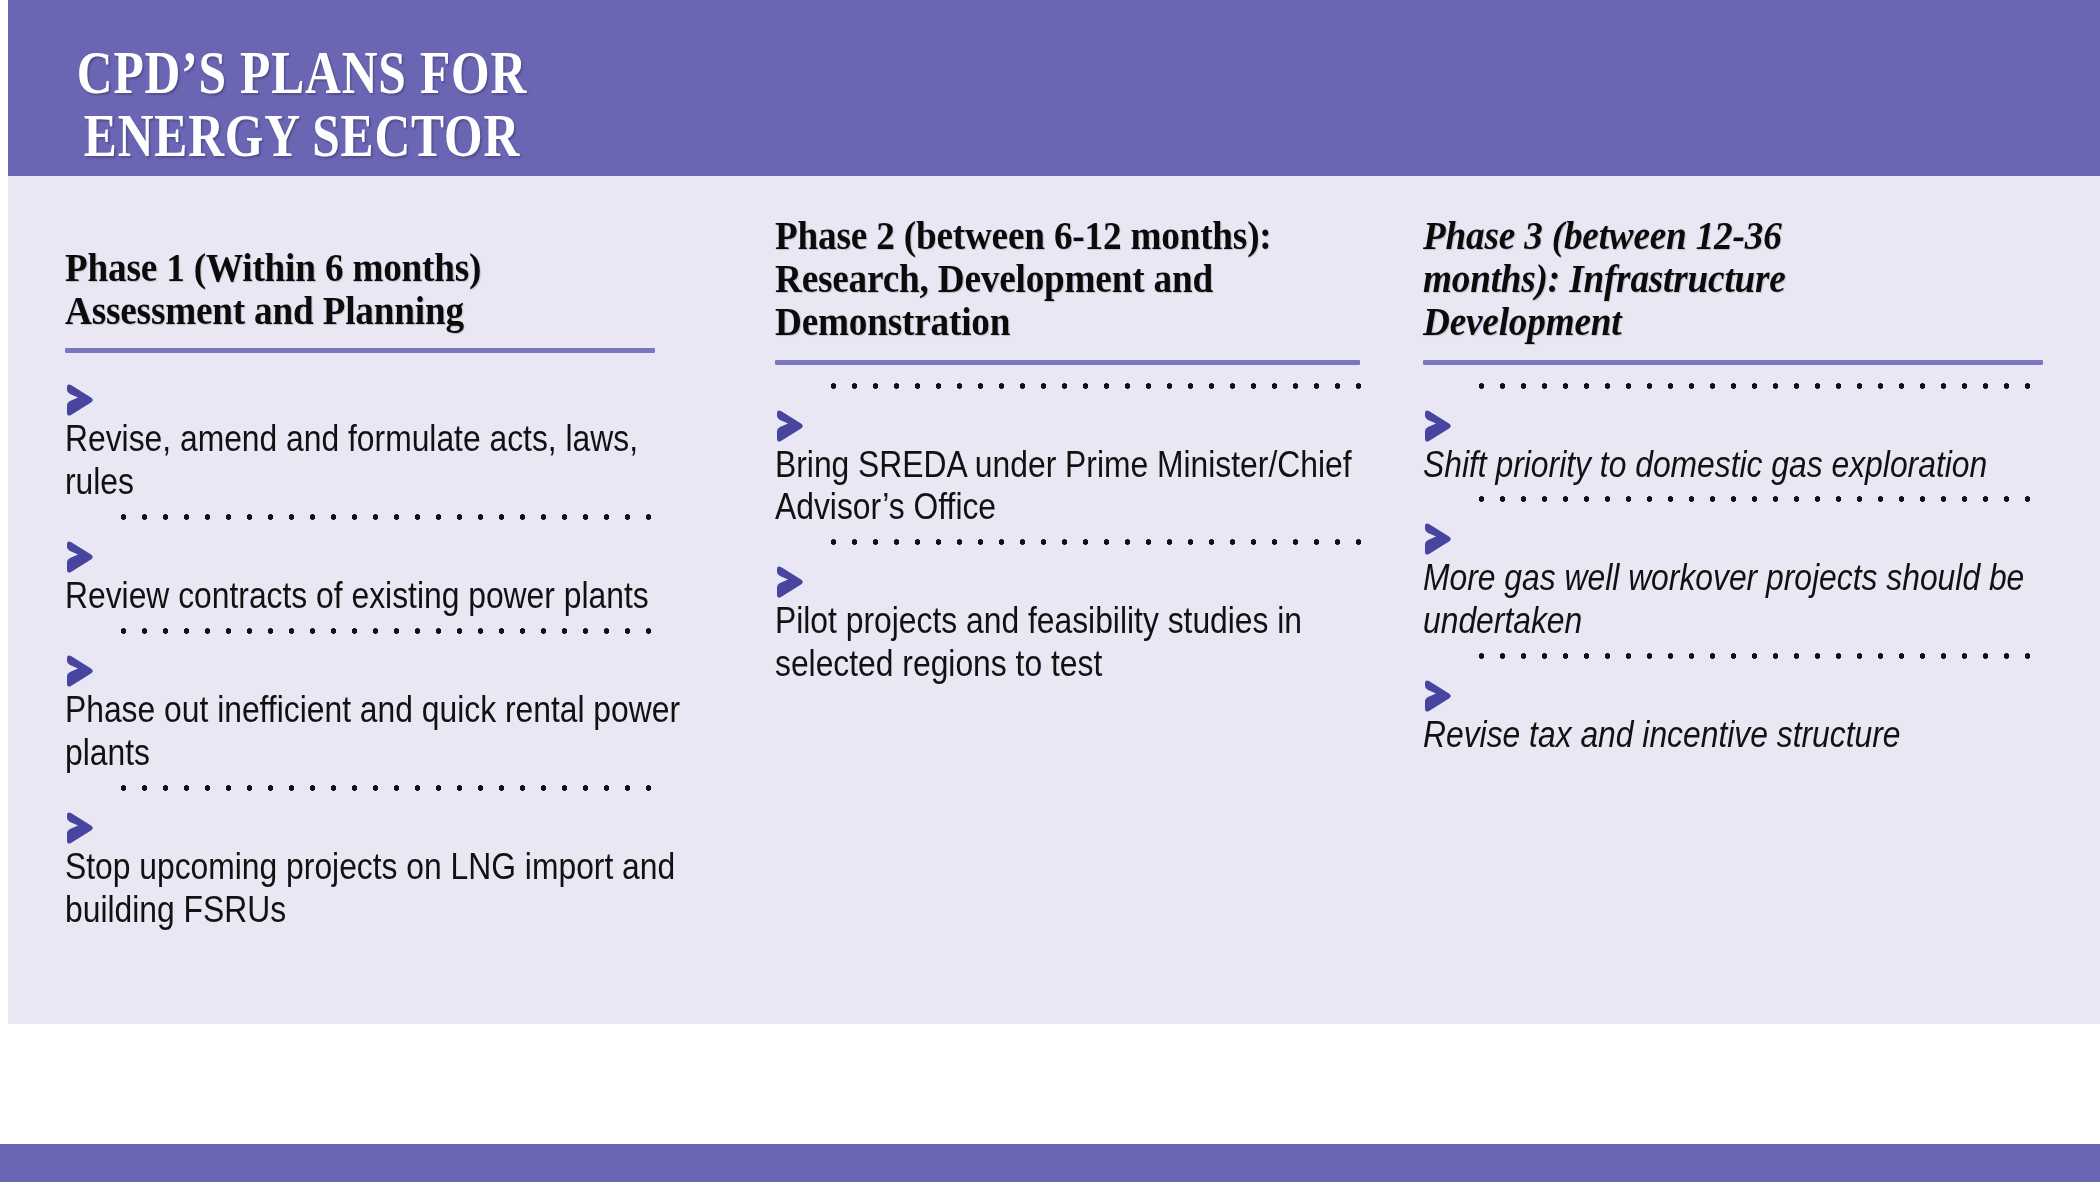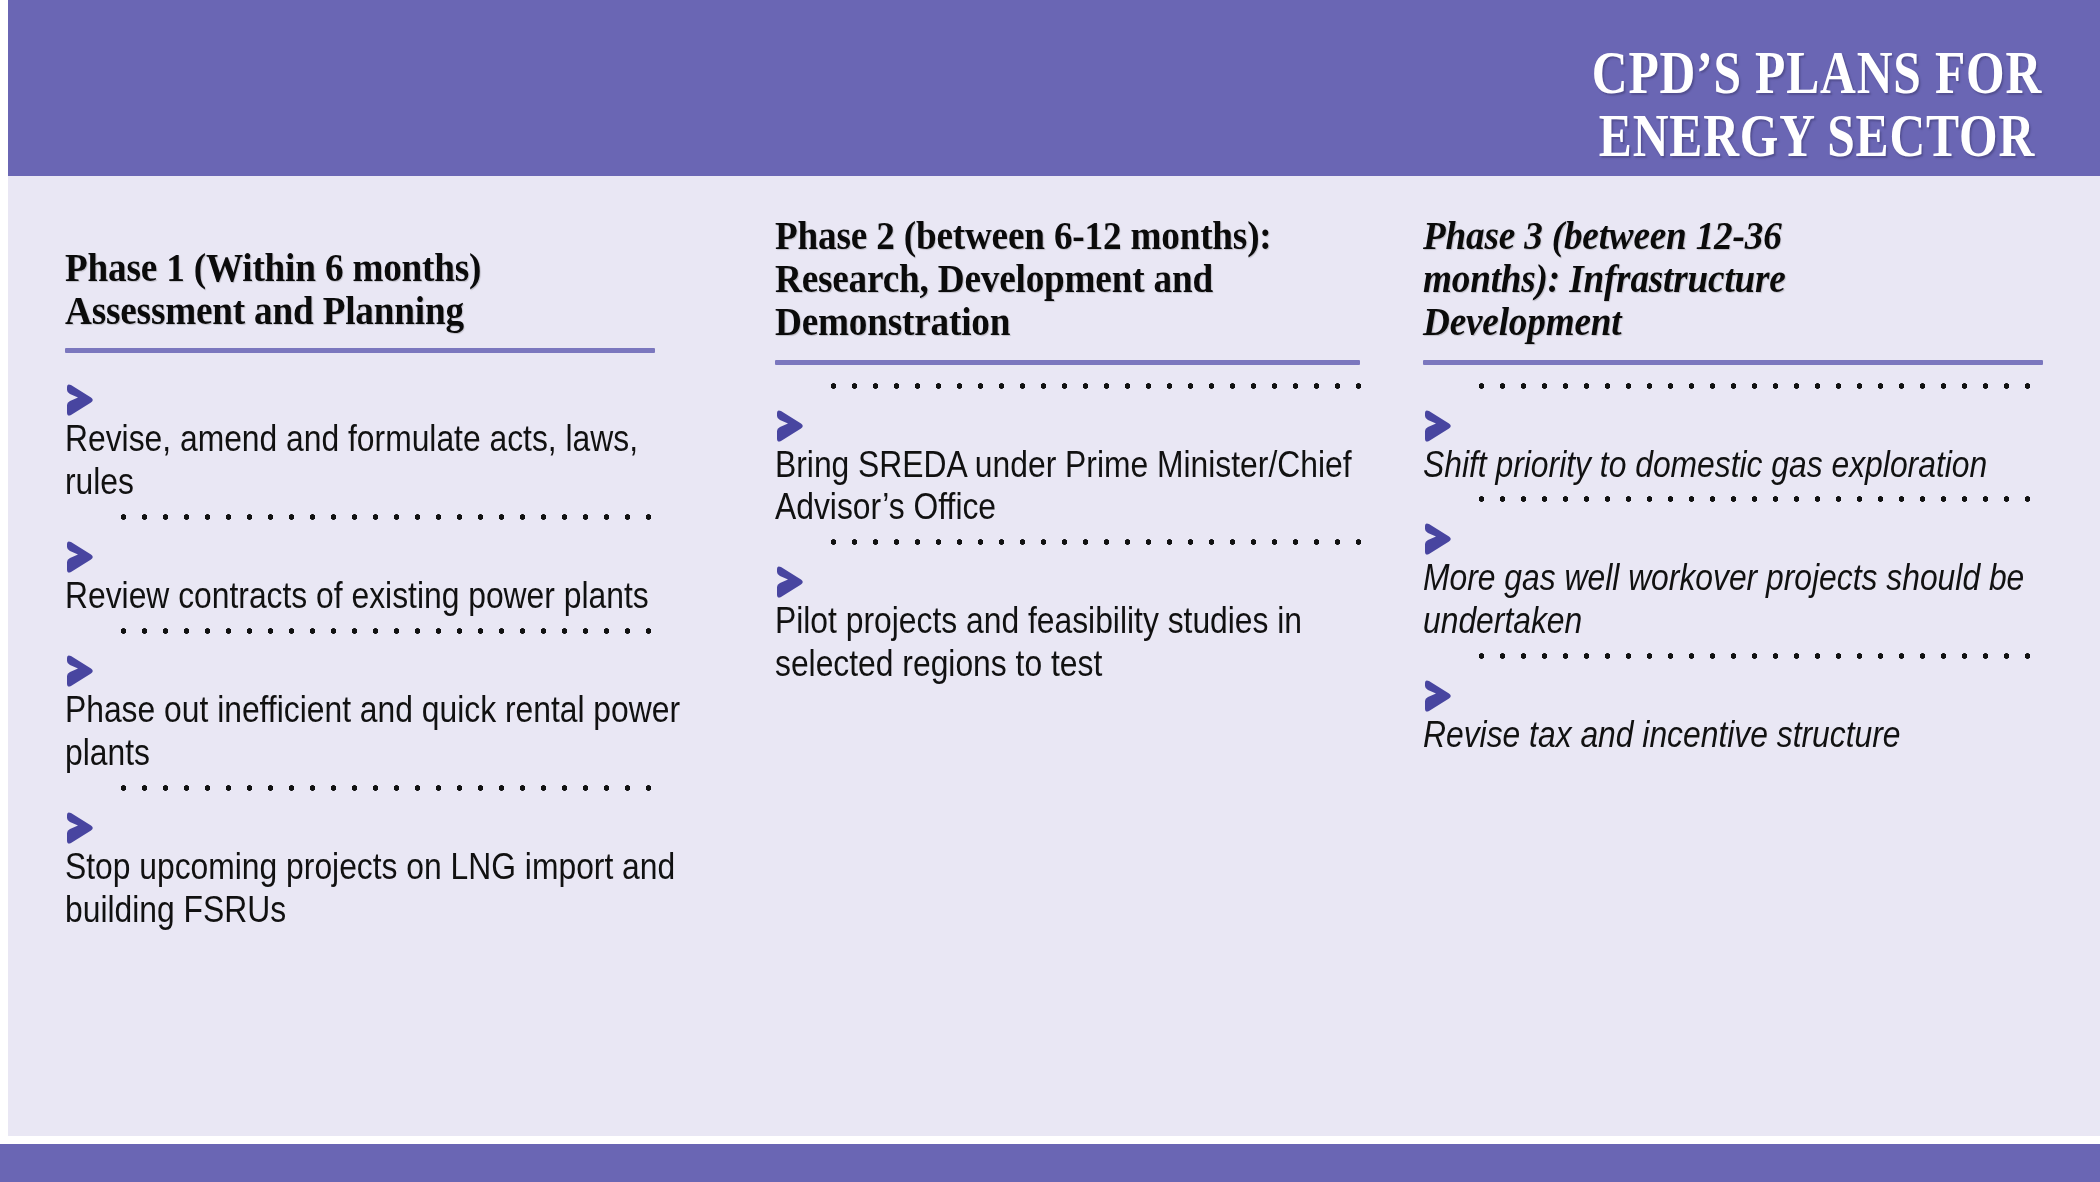--- a/index.html
+++ b/index.html
@@ -17,43 +17,42 @@
   }
 
   
   .header-bar{
     position:absolute;
     left:8px; top:0;
     width:2092px; height:208px;
     background:#6A66B4;
     display:flex;
     align-items:center;
-    justify-content:flex-end;
-    padding-left:36px;
+    justify-content:flex-start;
   }
   .header-title{
     color:#ffffff;
     font-family:"Liberation Serif", serif;
     font-weight:bold;
     font-size:62px;
     line-height:1.02;
     letter-spacing:1px;
     text-align:center;
     transform:scaleX(0.80);
     transform-origin:center center;
     white-space:pre-line;
     text-shadow:2px 2px 2px rgba(40,38,80,0.35);
     padding-left:14px;
   }
 
   
   .body-area{
     position:absolute;
     left:8px; top:176px;
-    width:2092px; height:960px;
+    width:2092px; height:848px;
     background:#E9E7F4;
   }
 
   .columns{
     position:absolute;
     left:0; top:0;
     width:2092px; height:960px;
     display:flex;
   }
 

